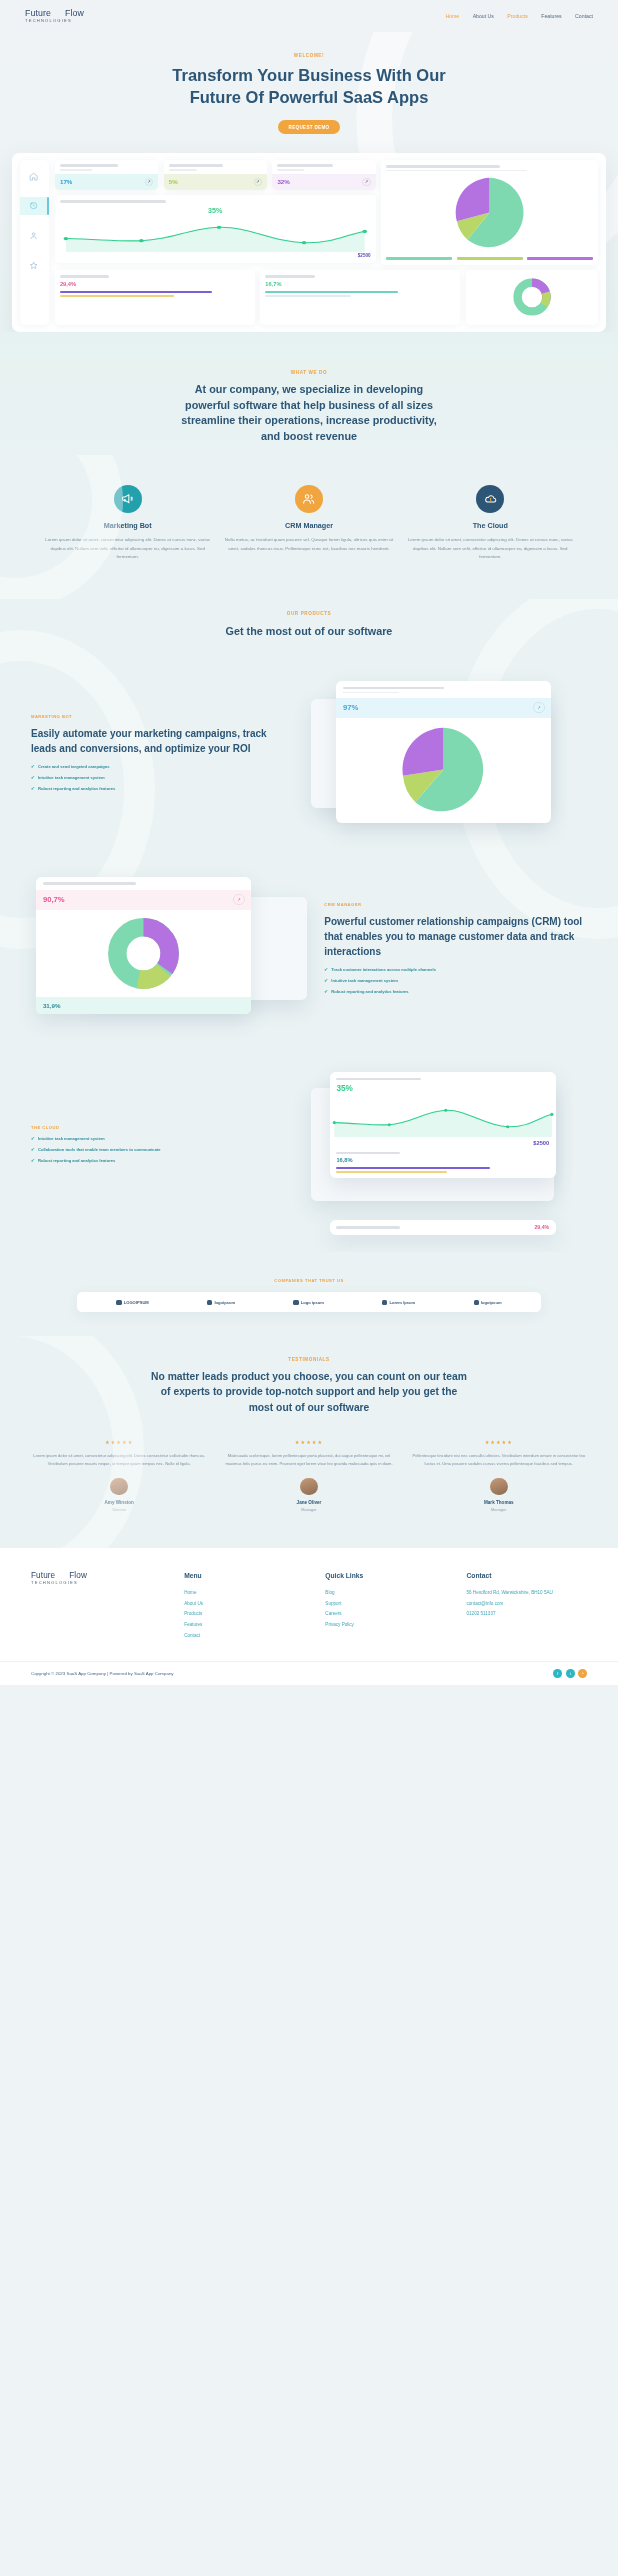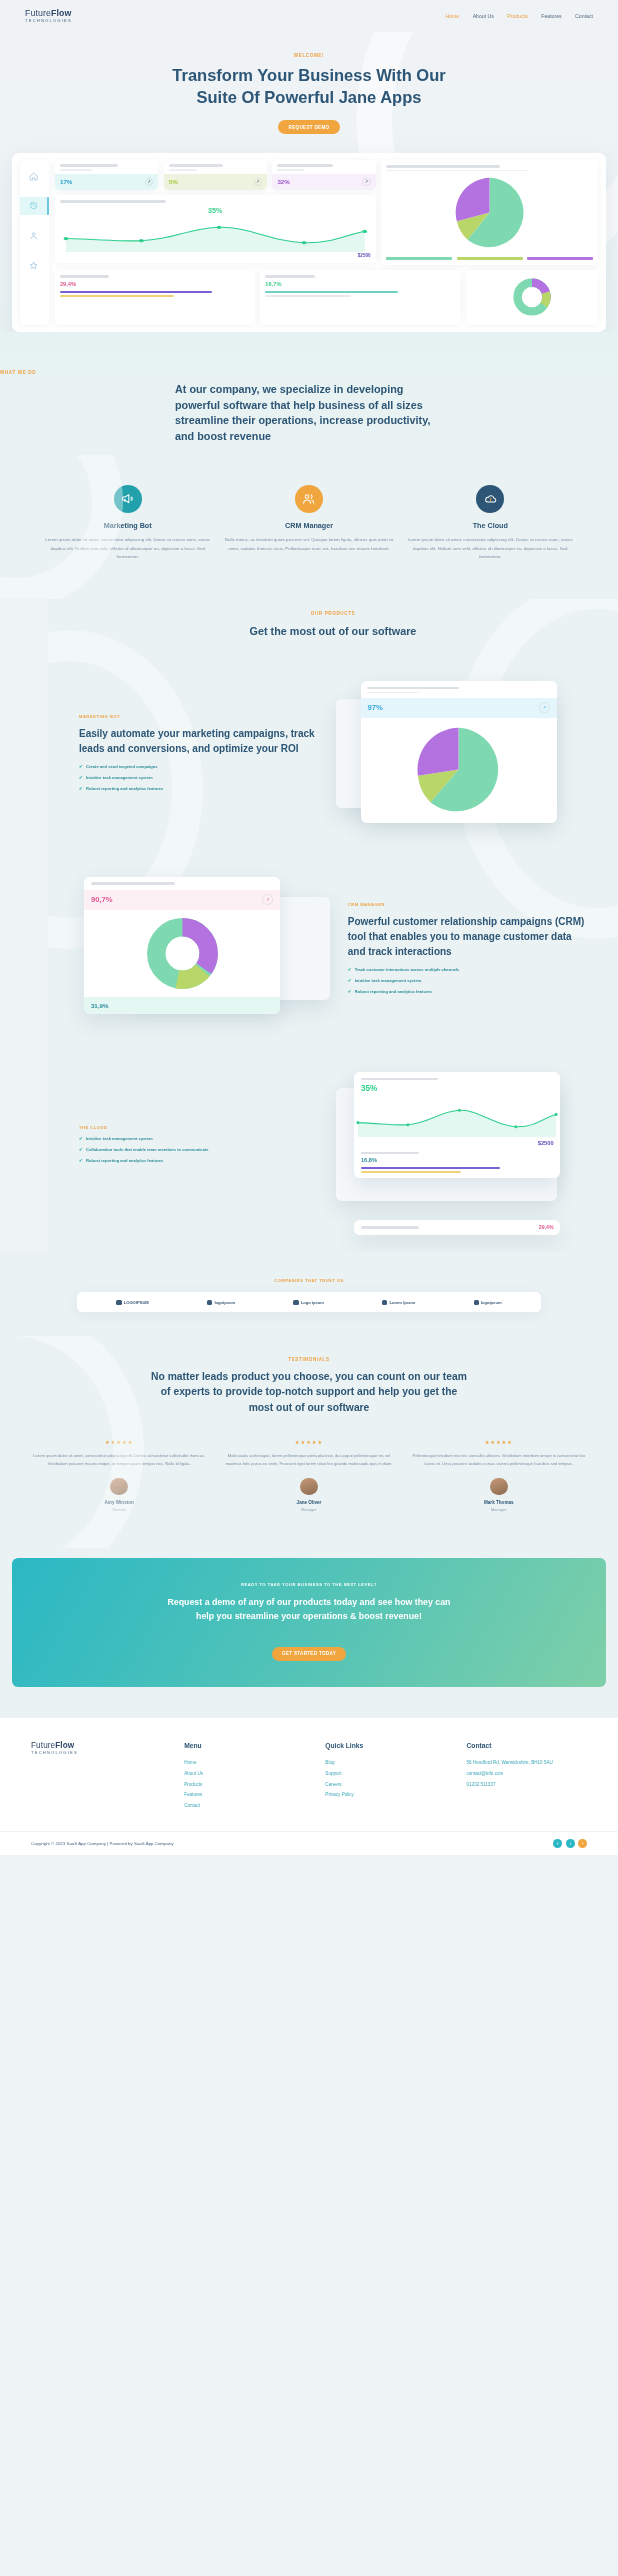--- a/index.html
+++ b/index.html
@@ -16,21 +16,21 @@
   
   .site-header {
     height: 32px;
     display: flex; align-items: center; justify-content: space-between;
     padding: 0 25px;
     background: #eff3f6;
     position: relative; z-index: 20;
   }
   .logo { line-height: 1; }
   .logo-main { font-size: 8.8px; color: #30486b; letter-spacing: 0.1px; }
-  .logo-main b { font-weight: 700; }
+  .logo-main b { font-weight: 400; margin-left: 14px; }
   .logo-sub { font-size: 4.1px; letter-spacing: 1.2px; color: #4a6785; margin-top: 1px; }
   .nav { display: flex; gap: 13.4px; align-items: center; }
   .nav a { font-size: 5.2px; color: #566b82; text-decoration: none; }
   .nav a.active { color: #efa245; }
 
   
   .hero {
     text-align: center;
     padding: 20.6px 0 0;
     background: linear-gradient(180deg,#eff3f6 0%, #eef3f5 60%, #eaf3f3 100%);
@@ -113,21 +113,21 @@
   .legend span { flex: 1; height: 2.1px; border-radius: 1px; }
   .stat-rows { display: flex; gap: 5.2px; }
   .stat-rows .panel { flex: 1; }
   .pct-row { display: flex; align-items: center; justify-content: space-between; margin-top: 3.1px; }
   .pct { font-size: 5.7px; font-weight: 700; color: #e2578f; }
   .pct.green { color: #3ecf8e; }
 
   
   .whatwedo {
     background: linear-gradient(180deg,#e6f2f1 0%, #eaf2f3 100%);
-    padding: 38px 0 10.3px; position: relative; overflow: hidden;
+    text-align: center; padding: 38px 0 10.3px; position: relative; overflow: hidden;
   }
   .section-title {
     font-size: 10.8px; font-weight: 700; line-height: 1.45; color: #2d5676;
     max-width: 268px; margin: 0 auto;
   }
   .cards {
     display: flex; gap: 11.3px; justify-content: center;
     padding: 30px 29px 37px; background: #eaf2f3; position: relative; overflow: hidden;
   }
   .card { flex: 1; text-align: center; max-width: 170px; }
@@ -135,21 +135,21 @@
     width: 28px; height: 28px; border-radius: 50%; margin: 0 auto 8.2px;
     display: flex; align-items: center; justify-content: center; color: #fff;
   }
   .ico-teal { background: #22a0ac; }
   .ico-orange { background: #f0a53f; }
   .ico-navy { background: #2d5676; }
   .card h3 { font-size: 7.2px; font-weight: 700; color: #2d5676; margin-bottom: 6.2px; }
   .card p { font-size: 4.4px; line-height: 1.95; color: #7d91a4; }
 
   
-  .products { background: #eaf2f3; position: relative; overflow: hidden; margin-left: 48px; }
+  .products { background: #eaf2f3; position: relative; overflow: hidden; }
   .prod-head { text-align: center; padding: 12.4px 0 26px; }
   .prod-head h2 { font-size: 10.8px; font-weight: 700; color: #2d5676; line-height: 1.5; }
   .feature {
     display: flex; align-items: center; gap: 17.5px;
     padding: 15.5px 31px 31px; position: relative; z-index: 3;
   }
   .feature.rev { flex-direction: row-reverse; }
   .feat-text { flex: 1; }
   .feat-label {
     font-size: 4.1px; font-weight: 700; letter-spacing: 0.5px; color: #efa245;
@@ -252,21 +252,21 @@
       <a href="#">About Us</a>
       <a href="#" class="active">Products</a>
       <a href="#">Features</a>
       <a href="#">Contact</a>
     </nav>
   </header>
 
   <section class="hero">
     <div class="hero-swoosh"></div>
     <div class="eyebrow">WELCOME!</div>
-    <h1>Transform Your Business With Our Suite Of Powerful Jane Apps</h1>
+    <h1>Transform Your Business With Our Future Of Powerful SaaS Apps</h1>
     <button class="btn-primary">REQUEST DEMO</button>
 
     
     <div class="dash-outer">
       <div class="dash-side">
         <div class="sitem">
           <svg width="9.3" height="9.3" viewBox="0 0 24 24" fill="none" stroke="currentColor" stroke-width="1.6">
               <path d="M3 10l9-7 9 7v10a1 1 0 0 1-1 1h-5v-6H9v6H4a1 1 0 0 1-1-1z"></path>
             </svg>
         </div>
@@ -621,27 +621,20 @@
       <div class="testi-card">
         <div class="stars">★★★★★</div>
         <p>Pellentesque tincidunt nisi nec convallis ultricies. Vestibulum interdum ornare in consectetur leo luctus et. Urna posuere sodales cursus viverra pellentesque faucibus sed tempus.</p>
         <div class="avatar"></div>
         <div class="t-name">Mark Thomas</div>
         <div class="t-role">Manager</div>
       </div>
     </div>
   </section>
 
-  <div class="cta-wrap">
-    <div class="cta">
-      <div class="cta-label">READY TO TAKE YOUR BUSINESS TO THE NEXT LEVEL?</div>
-      <h2>Request a demo of any of our products today and see how they can help you streamline your operations &amp; boost revenue!</h2>
-      <button class="btn-primary">GET STARTED TODAY</button>
-    </div>
-  </div>
 
   <footer class="footer">
     <div class="fcol brand">
       <div class="logo">
         <div class="logo-main" style="font-size:8.2px;"><span>Future</span><b>Flow</b></div>
         <div class="logo-sub">TECHNOLOGIES</div>
       </div>
     </div>
     <div class="fcol">
       <h4>Menu</h4>

